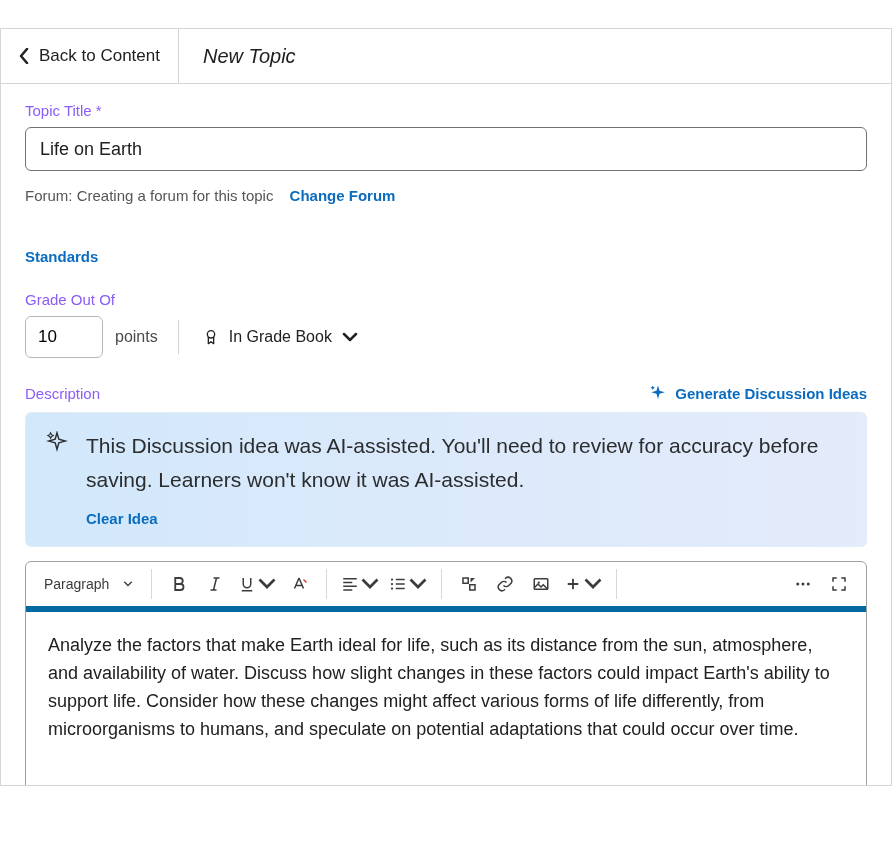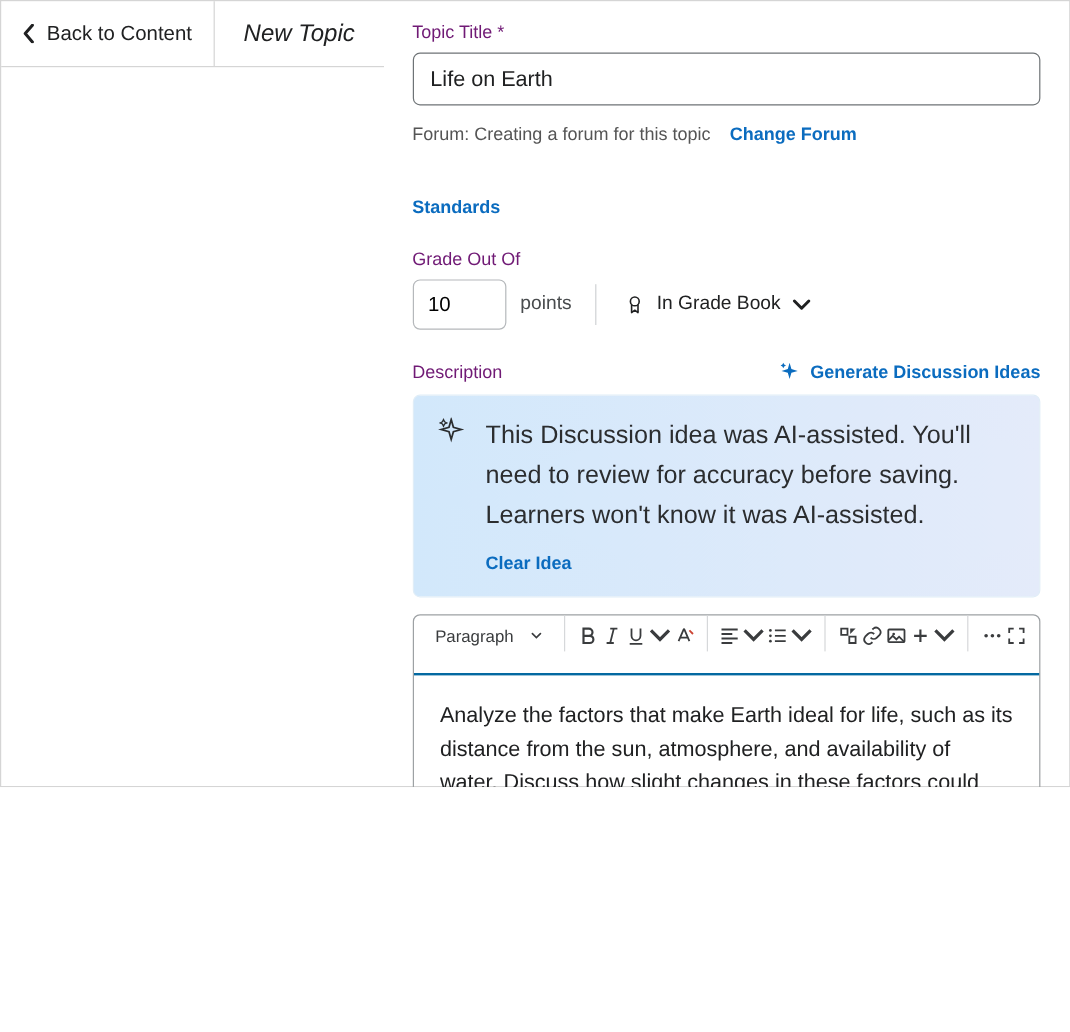--- a/index.html
+++ b/index.html
@@ -1,27 +1,27 @@
 <!DOCTYPE html>
 <html><head>
 <meta charset="utf-8">
 <style>
   * { box-sizing: border-box; }
   html, body { margin:0; padding:0; font-family: -apple-system, "Segoe UI", Arial, sans-serif; background:#fff; color:#202122; }
-  .page { width:892px; height:656px; border:1px solid #d5d5d5; display:flex; flex-direction:row; }
+  .page { width:892px; height:758px; border:1px solid #d5d5d5; display:flex; flex-direction:column;margin-top:28px; }
 
   
   .topbar { height:55px; border-bottom:1px solid #d5d5d5; display:flex; align-items:stretch; }
   .back-btn { display:flex; align-items:center; gap:10px; padding:0 18px; font-size:17px; color:#202122; border-right:1px solid #d5d5d5; background:none; border-top:none; border-bottom:none; border-left:none; cursor:pointer; }
   .back-btn svg { width:10px; height:16px; }
   .page-title { display:flex; align-items:center; padding:0 24px; font-size:20px; font-weight:400;font-style:italic; }
 
   .content { padding:18px 24px 22px 24px; flex:1; overflow:auto; }
 
-  .label { font-size:15px; color:#701a75; margin-bottom:8px; }
+  .label { font-size:15px; color:#8b5cf6; margin-bottom:8px; }
   .field-group { margin-bottom:18px; }
 
   .title-input { width:100%; height:44px; border:1px solid #6e7376; border-radius:6px; font-size:18px; padding:0 14px; color:#202122; }
 
   .forum-line { margin-top:16px; font-size:15px; color:#555; }
   .link { color:#0b6cbf; text-decoration:none; font-size:15px; font-weight:600; cursor:pointer; }
   .link.small { margin-left:12px; }
 
   .standards-link { display:inline-block; margin-top:26px; margin-bottom:26px; }
 
@@ -36,21 +36,21 @@
   .desc-header { display:flex; justify-content:space-between; align-items:flex-end; margin-top:26px; }
   .gen-link { color:#0b6cbf; font-weight:600; font-size:15px; display:flex; align-items:center; gap:8px; cursor:pointer; }
 
   .ai-banner { margin-top:10px; border:1px solid #e0edf7; border-radius:6px; background:linear-gradient(90deg,#d2e8fb 0%, #e4ebfa 100%); padding:16px 20px 18px 20px; display:flex; gap:18px; }
   .ai-banner .spark { flex:0 0 auto; margin-top:2px; }
   .ai-banner .msg { font-size:21px; line-height:1.6; color:#2b2d2f; }
   .ai-banner .clear-link { display:inline-block; margin-top:14px; color:#0b6cbf; font-weight:600; font-size:15px; cursor:pointer; }
 
   
   .editor { margin-top:14px; border:1px solid #9da1a4; border-radius:6px; position:relative; }
-  .toolbar { display:flex; align-items:flex-start; height:50px; padding:0 10px; gap:2px; border-bottom:2px solid #0369a1; }
+  .toolbar { display:flex; align-items:center; height:50px; padding:0 10px; gap:2px; border-bottom:6px solid #0369a1; }
   .para-select { display:flex; align-items:center; gap:14px; font-size:14px; color:#3a3c3e; padding:0 8px; height:34px; border-radius:4px; cursor:pointer; }
   .toolbar-sep { width:1px; height:30px; background:#d6d8da; margin:0 8px; }
   .tbtn { width:34px; height:34px; display:flex; align-items:center; justify-content:center; border-radius:4px; cursor:pointer; color:#3a3c3e; }
   .tbtn svg { width:18px; height:18px; }
   .tbtn.wide { width:46px; justify-content:center; gap:2px; }
   .mini-chev { width:10px; height:6px; }
   .editor-body { min-height:260px; padding:20px 22px 40px 22px; font-size:18px; line-height:1.55; color:#202122; outline:none; }
   .resize-handle { position:absolute; right:6px; bottom:4px; color:#6b6e70; }
   .spacer { flex:1; }
 </style>

